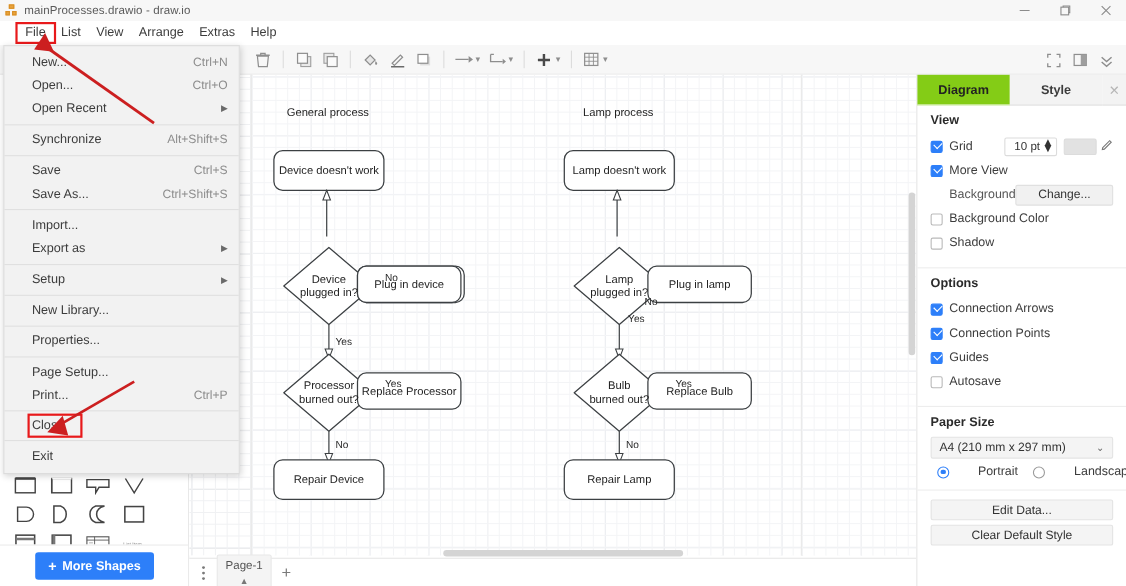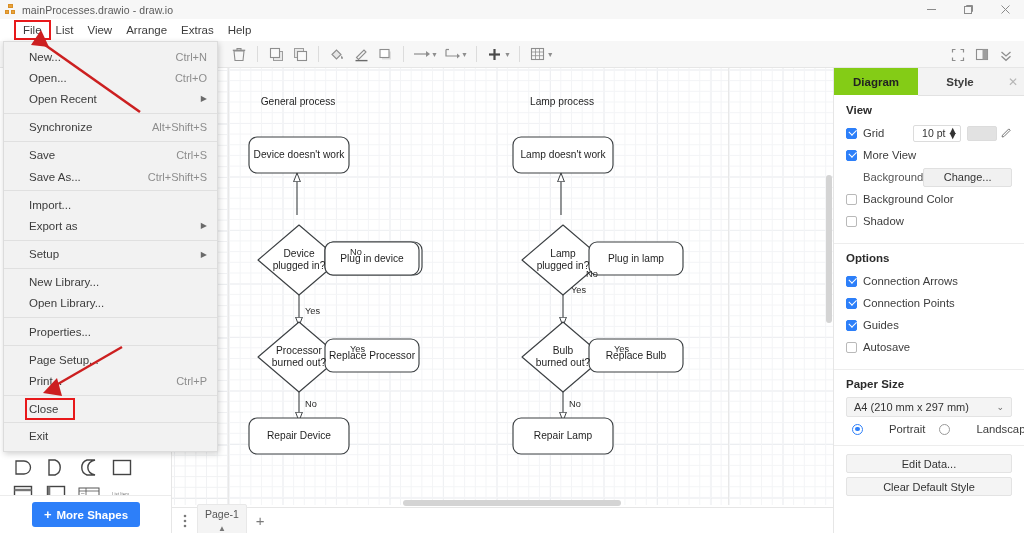--- a/index.html
+++ b/index.html
@@ -743,23 +743,20 @@
       </div>
     <div class="dd-sep"></div>
     <div class="dd-item">
         <span>Setup</span>
         <span class="arr">▶</span>
       </div>
     <div class="dd-sep"></div>
     <div class="dd-item">
         <span>New Library...</span>
       </div>
-    <div class="dd-item">
-        <span>Open Library...</span>
-      </div>
     <div class="dd-sep"></div>
     <div class="dd-item">
         <span>Properties...</span>
       </div>
     <div class="dd-sep"></div>
     <div class="dd-item">
         <span>Page Setup...</span>
       </div>
     <div class="dd-item">
         <span>Print...</span>

